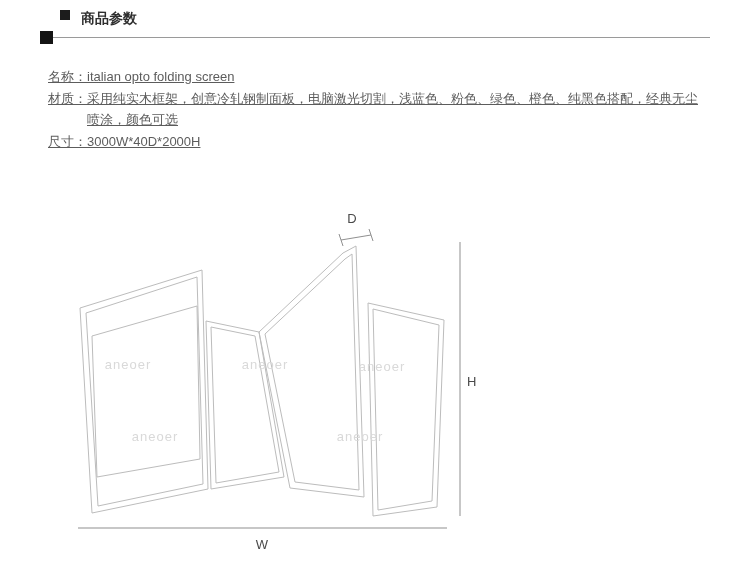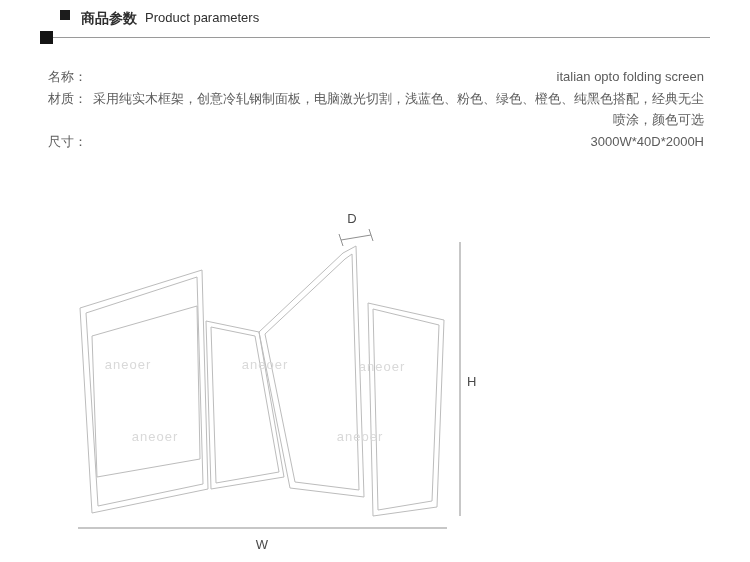--- a/index.html
+++ b/index.html
@@ -7,37 +7,36 @@
     width:750px;height:562px;background:#ffffff;position:relative;overflow:hidden;
     font-family:"Liberation Sans","DejaVu Sans",sans-serif;color:#595959;
   }
   .header{position:absolute;left:40px;top:10px;display:flex;align-items:flex-start;margin-left:20px;}
   .bullet{width:10px;height:10px;background:#1c1c1c;display:inline-block;margin-right:11px;}
   .title-zh{font-size:14px;font-weight:bold;color:#2f2f2f;margin-right:8px;}
   .title-en{font-size:13px;color:#2f2f2f;}
   .divider{position:absolute;left:40px;top:37px;width:670px;border-top:1px solid #9a9a9a;}
   .divider-block{position:absolute;left:0;top:-7px;width:13px;height:13px;background:#141414;}
   .params{position:absolute;left:48px;top:66px;width:656px;font-size:13px;line-height:21.5px;color:#5c5c5c;}
-  .param-row{display:flex;align-items:flex-start;}
+  .param-row{display:flex;align-items:flex-start;text-decoration:underline;}
   .param-label{flex:0 0 auto;white-space:nowrap;}
-  .param-value{flex:1 1 auto;text-align:right;}
+  .param-value{flex:1 1 auto;}
   .diagram{position:absolute;left:0;top:205px;width:750px;height:357px;}
   .diagram svg{display:block;}
   .panel{fill:none;stroke:#bcbcbc;stroke-width:1;}
   .dimline{stroke:#8f8f8f;stroke-width:1;}
   .dimtext{font-size:13px;fill:#4a4a4a;}
   .wmark{font-size:13px;fill:#d9d9d9;letter-spacing:1px;}
 </style>
 </head>
 <body>
 
 <div class="header">
   <span class="bullet"></span>
   <span class="title-zh">商品参数</span>
-  <span class="title-en">Product parameters</span>
 </div>
 
 <div class="divider">
   <span class="divider-block"></span>
 </div>
 
 <div class="params">
   <div class="param-row">
     <span class="param-label">名称：</span>
     <span class="param-value">italian opto folding screen</span>

